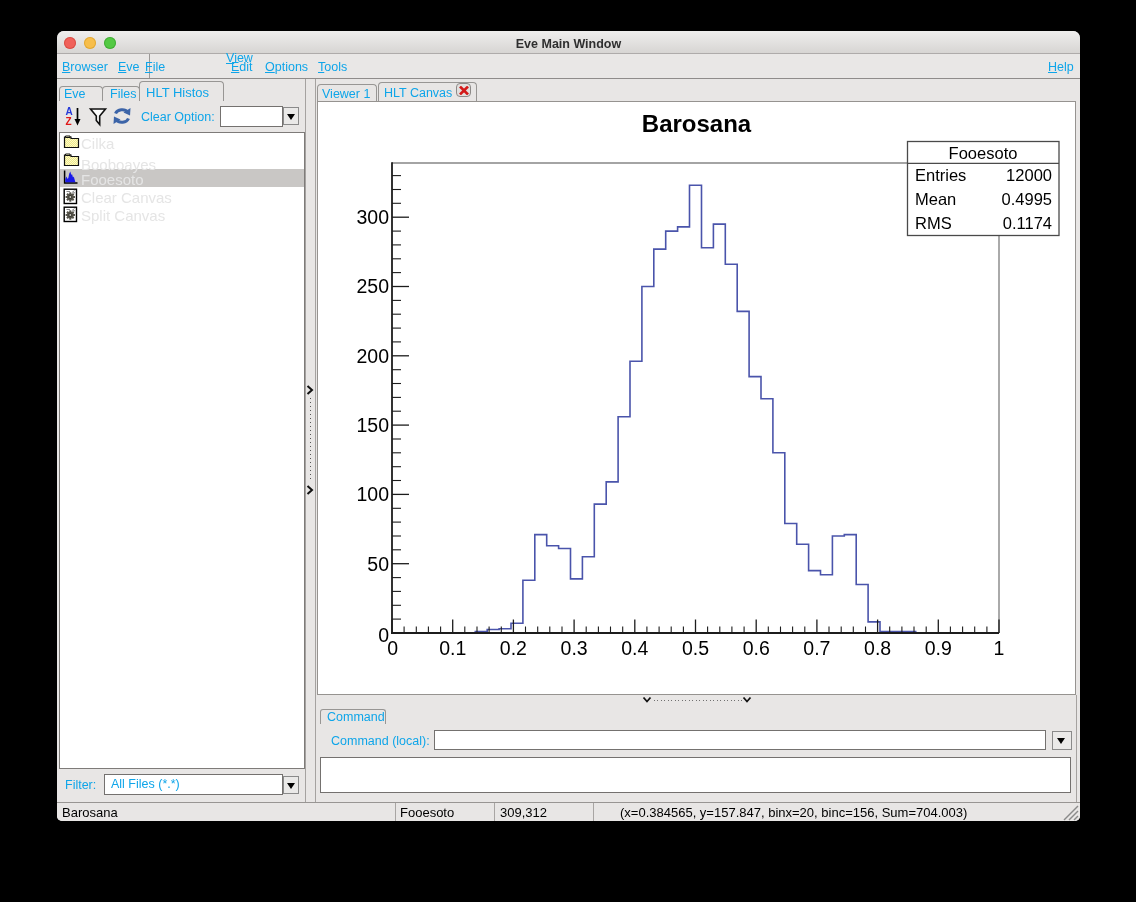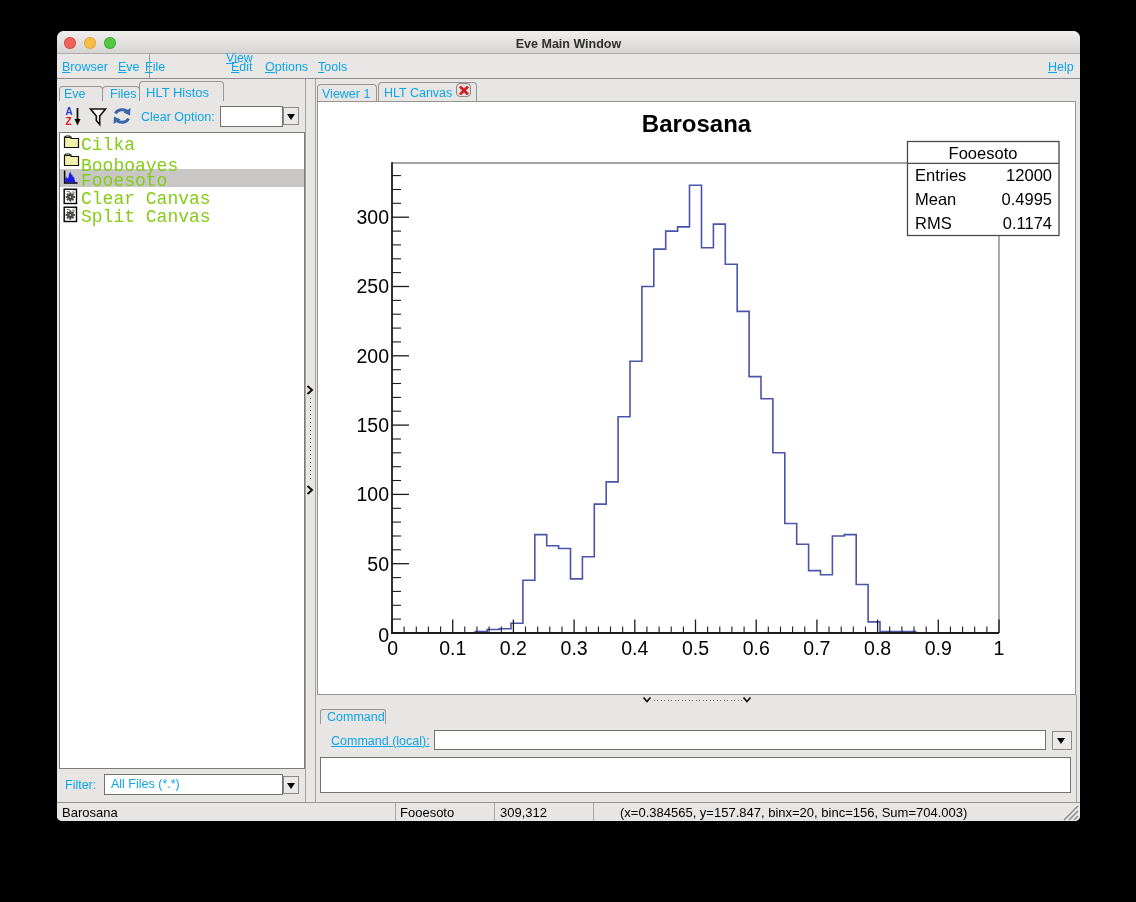--- a/index.html
+++ b/index.html
@@ -7,21 +7,21 @@
   .abs{position:absolute;}
   .txt{font-size:12.5px;color:#0ea5e9;white-space:nowrap;}
   .menu span{text-decoration:underline;}
   .tabbox{background:#e8e6e5;border:1px solid #989694;border-bottom:none;
        border-radius:4px 4px 0 0;box-sizing:border-box;}
   .sunken{background:#fff;border:1px solid #74716f;box-sizing:border-box;}
   .combobtn{background:#eae9e8;border:1.5px solid #8a8a8a;box-sizing:border-box;}
   .combobtn:after{content:"";position:absolute;left:50%;top:50%;margin-left:-4.5px;
        margin-top:-2.5px;border-left:4.5px solid transparent;border-right:4.5px solid transparent;
        border-top:6px solid #000;}
-  .row{left:81px;width:200px;font-size:18px;color:#84cc16;white-space:nowrap;font-family:Liberation Mono, monospace;}
+  .row{left:81px;width:200px;font-size:15px;color:#e5e5e5;white-space:nowrap;}
   .st{font-size:13px;color:#000;white-space:nowrap;}
 </style></head><body>
 <div class="abs" style="left:57px;top:31px;width:1023px;height:790px;background:#e8e6e5;border-radius:7px 7px 5px 5px;"></div>
 <div class="abs" style="left:57px;top:31px;width:1023px;height:22px;background:linear-gradient(#efeeed,#d7d5d3);border-bottom:1px solid #aeabaa;border-radius:7px 7px 0 0;"></div>
 <div class="abs" style="left:64px;top:37px;width:12px;height:12px;border-radius:50%;background:#f0615a;box-shadow:inset 0 0 0 1px rgba(200,60,50,.55);"></div>
 <div class="abs" style="left:84px;top:37px;width:12px;height:12px;border-radius:50%;background:#f7be4b;box-shadow:inset 0 0 0 1px rgba(210,150,30,.55);"></div>
 <div class="abs" style="left:104px;top:37px;width:12px;height:12px;border-radius:50%;background:#53c943;box-shadow:inset 0 0 0 1px rgba(50,150,40,.55);"></div>
 <div class="abs" style="left:57px;top:37px;width:1023px;text-align:center;font-size:12.5px;font-weight:bold;color:#2f2f2f;">Eve Main Window</div>
 <div class="abs" style="left:57px;top:54px;width:1023px;height:24px;background:#e9e7e6;border-bottom:1px solid #8f8c8b;"></div>
 <div class="abs txt menu" style="left:62px;top:60px;"><span>B</span>rowser</div>
@@ -309,21 +309,21 @@
 
 <svg class="abs" style="left:642px;top:696px;" width="10" height="8" viewBox="0 0 10 8">
     <path d="M1.5 1.5 L5 5.5 L8.5 1.5" fill="none" stroke="#111" stroke-width="1.8"></path>
   </svg>
 <svg class="abs" style="left:742px;top:696px;" width="10" height="8" viewBox="0 0 10 8">
     <path d="M1.5 1.5 L5 5.5 L8.5 1.5" fill="none" stroke="#111" stroke-width="1.8"></path>
   </svg>
 <div class="abs" style="left:654px;top:700px;width:88px;height:1px;background:repeating-linear-gradient(90deg,#707070 0 1px,transparent 1px 3.5px);"></div>
 <div class="abs tabbox" style="left:320px;top:709px;width:66px;height:15px;border-radius:3px 3px 0 0;"></div>
 <div class="abs txt" style="left:327px;top:710px;">Command</div>
-<div class="abs txt" style="left:331px;top:734px;text-decoration:underline;">Command (local):</div>
+<div class="abs txt" style="left:331px;top:734px;">Command (local):</div>
 <div class="abs sunken" style="left:434px;top:730px;width:612px;height:19.5px;"></div>
 <div class="abs combobtn" style="left:1051.5px;top:731px;width:20px;height:18.5px;"></div>
 <div class="abs" style="left:320px;top:757px;width:751px;height:36px;background:#fff;border:1px solid #74716f;box-sizing:border-box;"></div>
 <div class="abs" style="left:1076px;top:695px;width:1px;height:107px;background:#a5a2a0;"></div>
 
 <div class="abs" style="left:57px;top:802px;width:1023px;height:19px;background:#e8e6e5;border-top:1px solid #989593;border-radius:0 0 5px 5px;box-sizing:border-box;"></div>
 <div class="abs" style="left:395px;top:803px;width:1px;height:18px;background:#a8a5a3;"></div>
 <div class="abs" style="left:494px;top:803px;width:1px;height:18px;background:#a8a5a3;"></div>
 <div class="abs" style="left:593px;top:803px;width:1px;height:18px;background:#a8a5a3;"></div>
 <div class="abs st" style="left:62px;top:805px;">Barosana</div>

